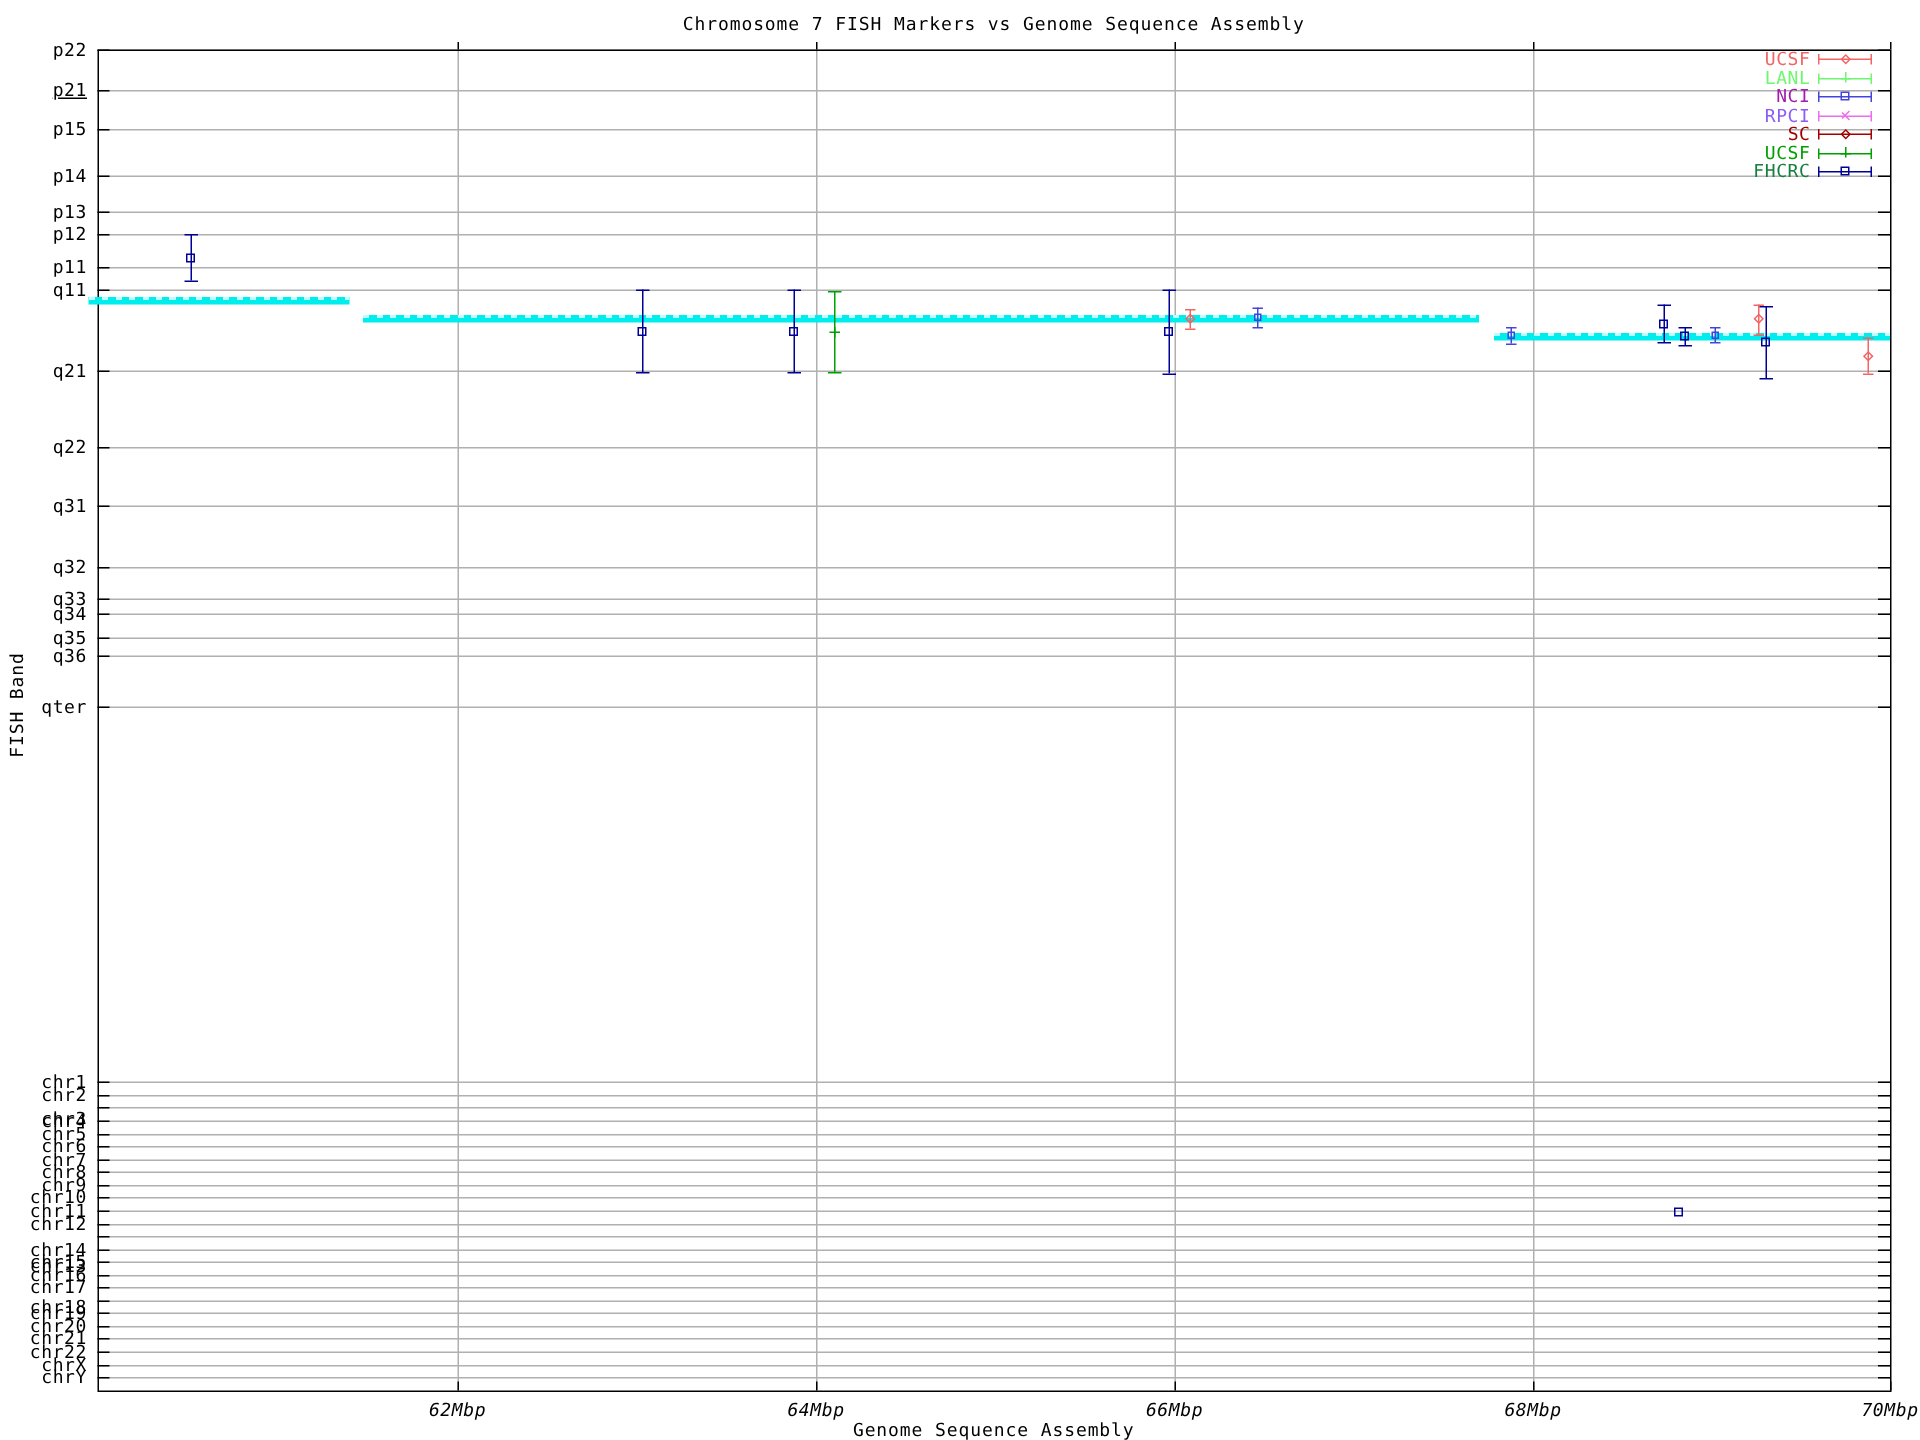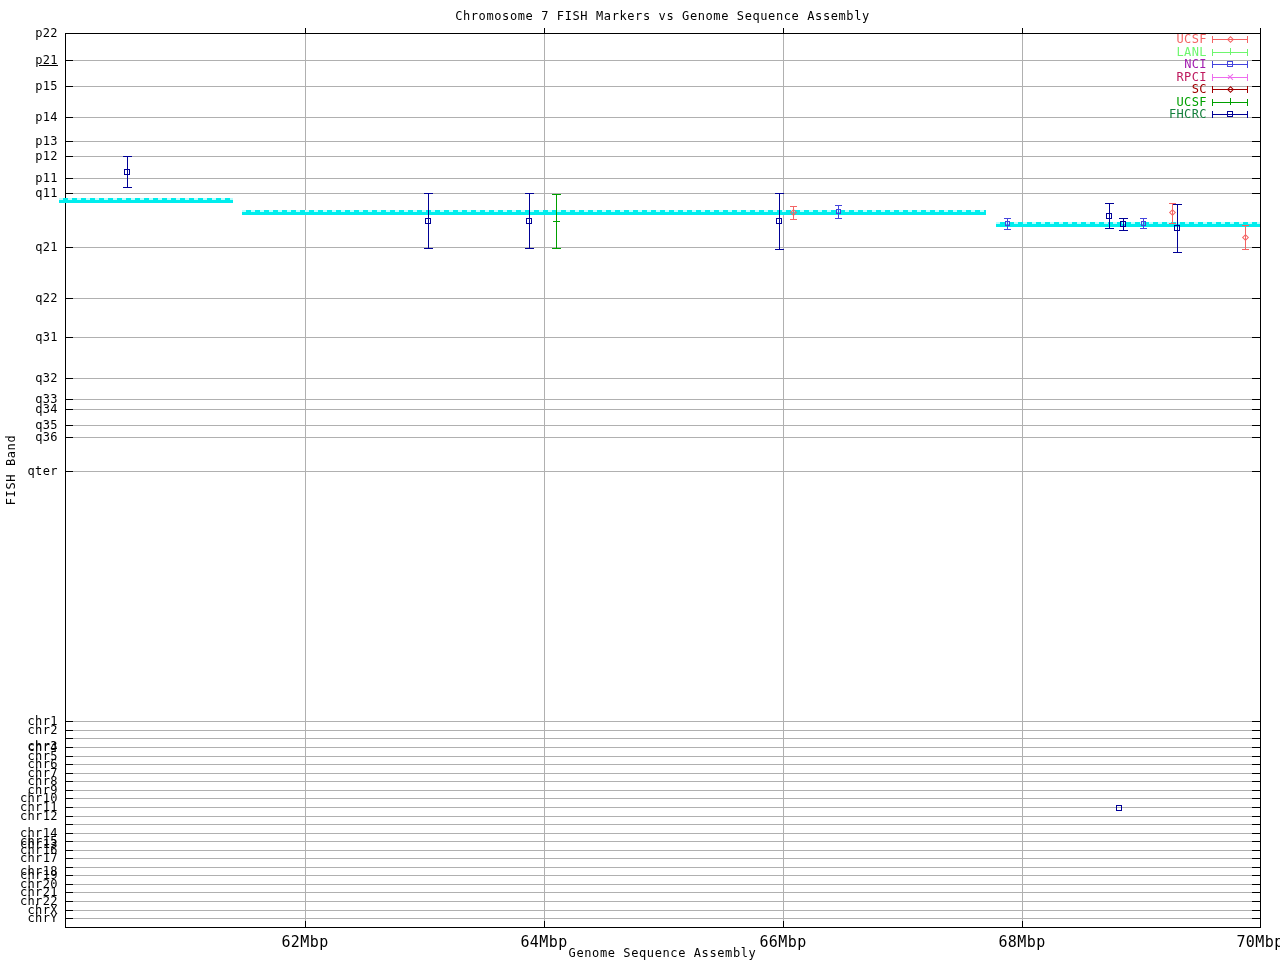--- a/index.html
+++ b/index.html
@@ -5,22 +5,22 @@
   html,body{margin:0;padding:0;background:#ffffff;}
   body{width:1280px;height:960px;position:relative;overflow:hidden;
        font-family:"DejaVu Sans Mono",monospace;color:#000;}
   .abs{position:absolute;}
   .title{top:9px;left:65px;width:1195px;text-align:center;font-size:12px;letter-spacing:.6px;}
   .xlabel{top:946px;left:65px;width:1195px;text-align:center;font-size:12px;letter-spacing:.6px;}
   .ylabel{top:470px;left:11px;transform:translate(-50%,-50%) rotate(-90deg);
           white-space:nowrap;font-size:12px;letter-spacing:.6px;}
   .ytick{position:absolute;left:0;width:58px;text-align:right;font-size:12px;
          line-height:10px;letter-spacing:.4px;white-space:nowrap;}
-  .xtick{position:absolute;font-size:15px;letter-spacing:.4px;white-space:nowrap;
-         transform:translateX(-50%);}
+  .xtick{position:absolute;font-size:12px;letter-spacing:.4px;white-space:nowrap;
+         transform:translateX(-50%);font-style:italic;}
   .hgrid,.vgrid{position:absolute;background:#b0b0b0;}
   .tick{position:absolute;background:#000;}
   .border{position:absolute;border:1px solid #000;box-sizing:border-box;}
   .seg{position:absolute;height:5px;}
   .segdash{position:absolute;left:0;top:0;right:0;height:2px;
            background:repeating-linear-gradient(90deg,#b9ffff 0 4px,transparent 4px 9px);}
   .ebar,.ecap{position:absolute;}
   .mk-square{position:absolute;box-sizing:border-box;border:1px solid;background:transparent;}
   .mk-diamond{position:absolute;box-sizing:border-box;border:1px solid;background:transparent;transform:rotate(45deg);}
   .mk-stroke{position:absolute;}
@@ -302,21 +302,21 @@
 <div class="abs mk-stroke" style="left: 1226.5px; top: 51.5px; width: 7px; height: 1px; background: rgb(110, 246, 110);"></div>
 <div class="abs mk-stroke" style="left: 1230px; top: 48px; width: 1px; height: 7px; background: rgb(110, 246, 110);"></div>
 <div class="abs ">
     <div class="abs legend-label" style="left: 1111px; top: 59px; color: #a21caf;">NCI</div>
     <div class="abs ebar" style="left: 1212px; top: 64px; width: 36px; height: 1px; background: rgb(68, 68, 221);"></div>
     <div class="abs ecap" style="left: 1212px; top: 61px; width: 1px; height: 7px; background: rgb(68, 68, 221);"></div>
     <div class="abs ecap" style="left: 1247px; top: 61px; width: 1px; height: 7px; background: rgb(68, 68, 221);"></div>
   </div>
 <div class="abs mk-square" style="left: 1227px; top: 61px; width: 6px; height: 6px; border-color: rgb(68, 68, 221);"></div>
 <div class="abs ">
-    <div class="abs legend-label" style="left: 1111px; top: 71.5px; color: #be185d;">RPCI</div>
+    <div class="abs legend-label" style="left: 1111px; top: 71.5px; color: #8b5cf6;">RPCI</div>
     <div class="abs ebar" style="left: 1212px; top: 76.5px; width: 36px; height: 1px; background: rgb(238, 108, 238);"></div>
     <div class="abs ecap" style="left: 1212px; top: 73.5px; width: 1px; height: 7px; background: rgb(238, 108, 238);"></div>
     <div class="abs ecap" style="left: 1247px; top: 73.5px; width: 1px; height: 7px; background: rgb(238, 108, 238);"></div>
   </div>
 <div class="abs mk-stroke" style="left: 1226.5px; top: 76.5px; width: 7px; height: 1px; background: rgb(238, 108, 238); transform: rotate(45deg);"></div>
 <div class="abs mk-stroke" style="left: 1230px; top: 73px; width: 1px; height: 7px; background: rgb(238, 108, 238); transform: rotate(45deg);"></div>
 <div class="abs ">
     <div class="abs legend-label" style="left: 1111px; top: 84px; color: rgb(160, 0, 0);">SC</div>
     <div class="abs ebar" style="left: 1212px; top: 89px; width: 36px; height: 1px; background: rgb(160, 0, 0);"></div>
     <div class="abs ecap" style="left: 1212px; top: 86px; width: 1px; height: 7px; background: rgb(160, 0, 0);"></div>

